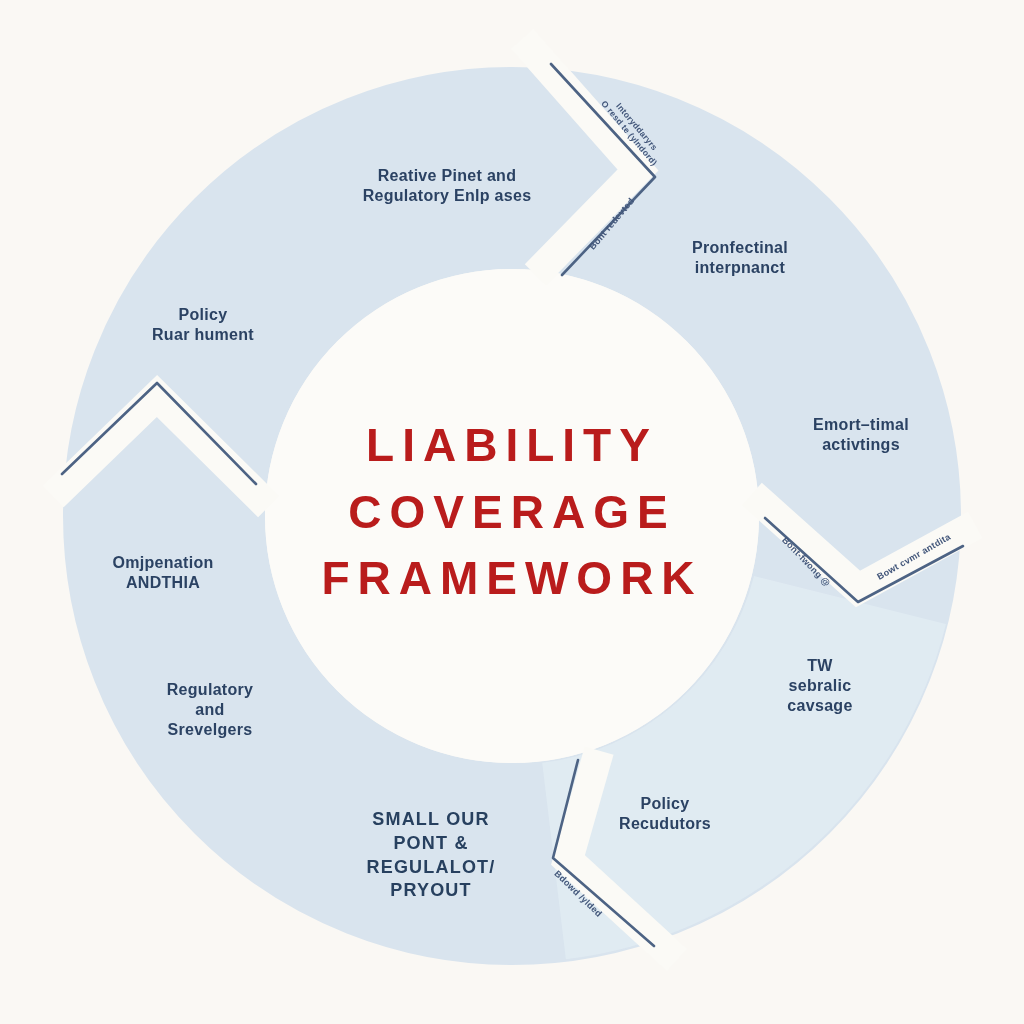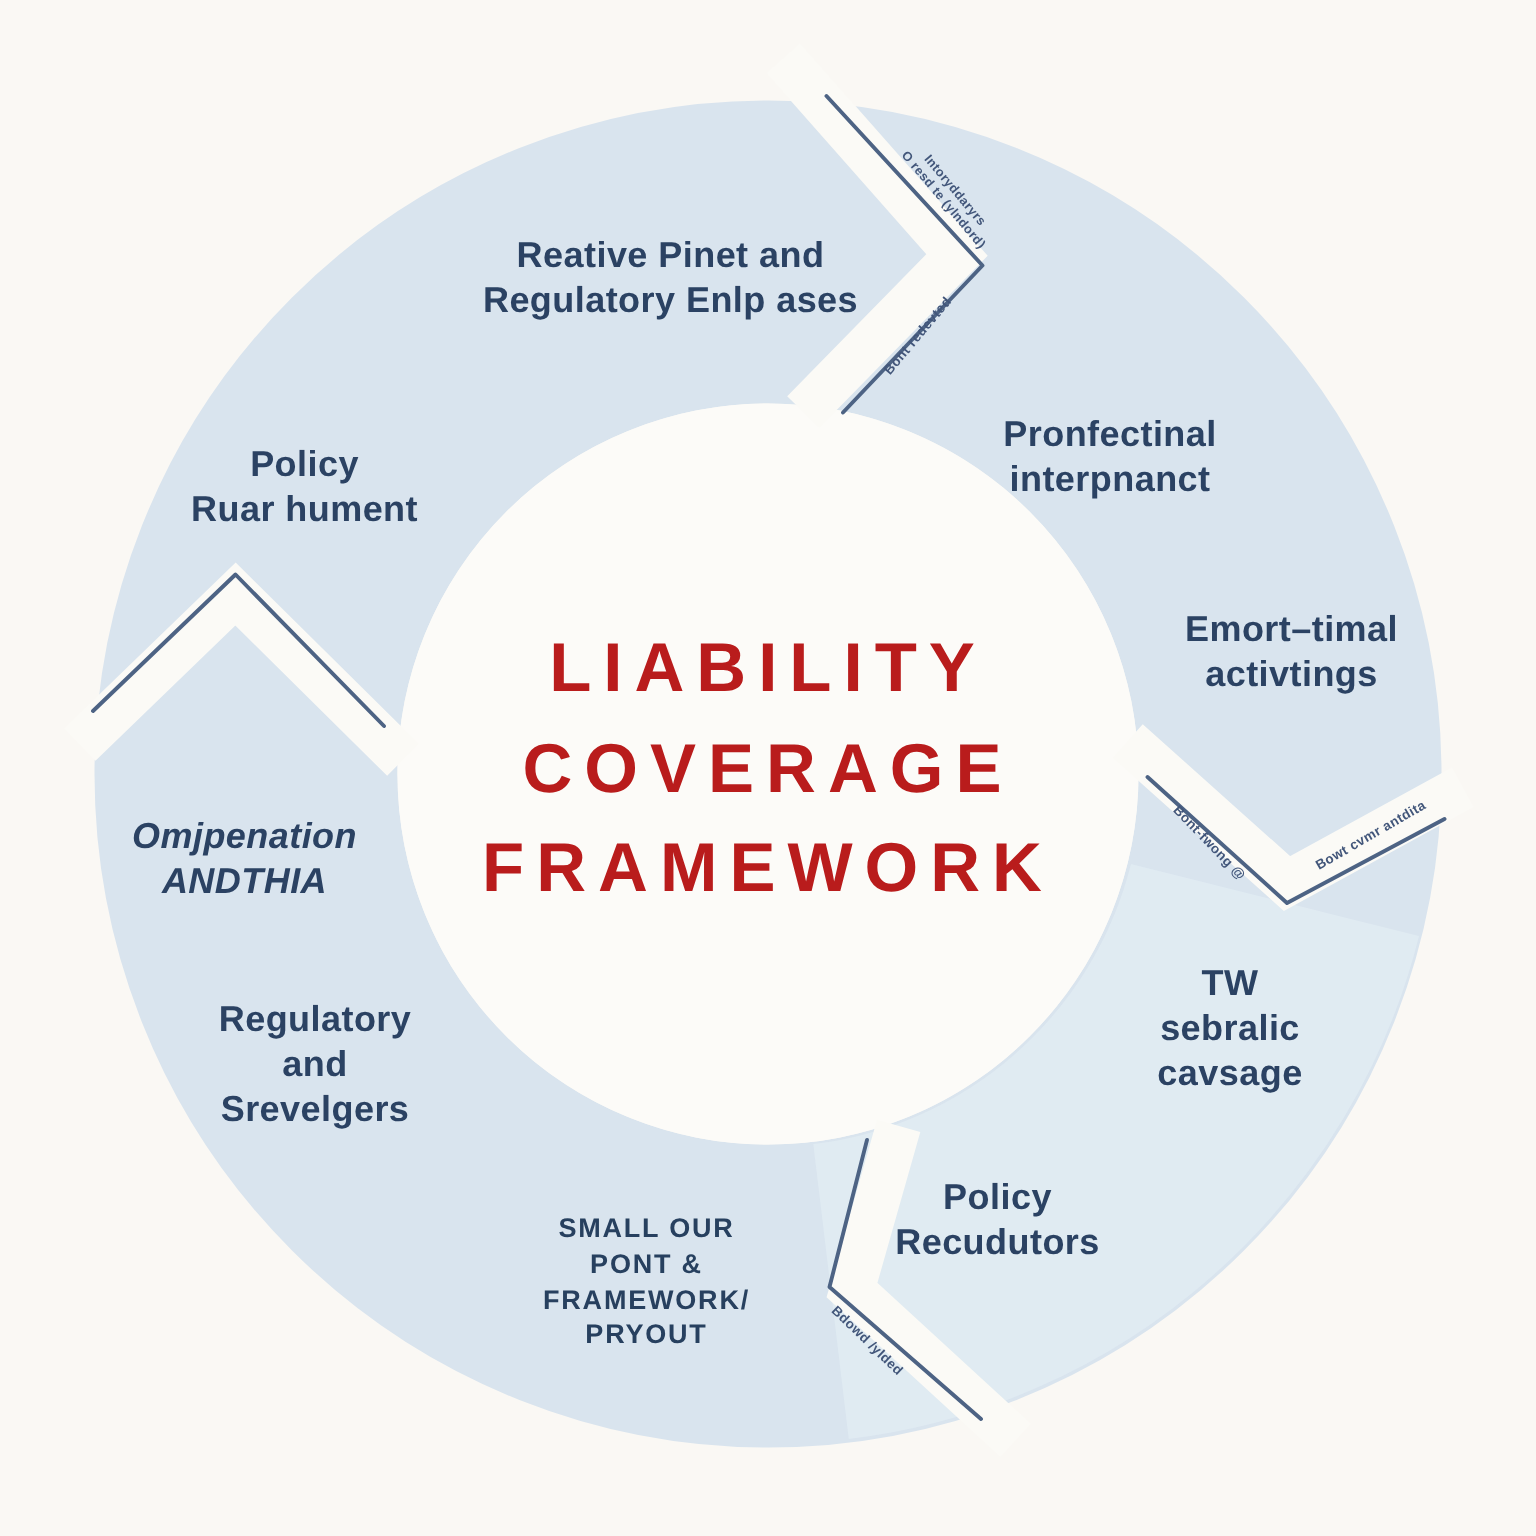--- a/index.html
+++ b/index.html
@@ -5,21 +5,21 @@
   html,body{margin:0;padding:0;}
   .stage{
     position:relative;width:1024px;height:1024px;overflow:hidden;
     background:#faf8f4;
     font-family:"Liberation Sans", sans-serif;
   }
   .stage svg{position:absolute;left:0;top:0;}
   .lbl{
     position:absolute;transform:translate(-50%,-50%);
     text-align:center;color:#2b4263;font-weight:700;
-    font-size:24px;line-height:1.25;letter-spacing:.3px;white-space:nowrap;
+    font-size:16px;line-height:1.25;letter-spacing:.3px;white-space:nowrap;
   }
   .lbl.caps{font-size:18px;line-height:1.32;letter-spacing:1.2px;color:#27405f;}
   .center-title{
     position:absolute;transform:translate(-50%,-50%);
     text-align:center;color:#b91c1c;font-weight:700;
     font-size:46px;line-height:1.45;letter-spacing:8px;white-space:nowrap;
   }
   .tiny{
     position:absolute;font-size:9px;font-weight:700;color:#42567a;
     letter-spacing:.3px;white-space:nowrap;line-height:1.2;text-align:center;
@@ -57,21 +57,21 @@
     <div>LIABILITY</div>
     <div>COVERAGE</div>
     <div>FRAMEWORK</div>
   </div>
 
   <div class="lbl" style="left:447px;top:186px;">
     <div>Reative Pinet and</div>
     <div>Regulatory Enlp ases</div>
   </div>
 
-  <div class="lbl" style="left:740px;top:258px;margin-top:47px;">
+  <div class="lbl" style="left:740px;top:258px;">
     <div>Pronfectinal</div>
     <div>interpnanct</div>
   </div>
 
   <div class="lbl" style="left:861px;top:435px;">
     <div>Emort–timal</div>
     <div>activtings</div>
   </div>
 
   <div class="lbl" style="left:820px;top:686px;">
@@ -81,31 +81,31 @@
   </div>
 
   <div class="lbl" style="left:665px;top:814px;">
     <div>Policy</div>
     <div>Recudutors</div>
   </div>
 
   <div class="lbl caps" style="left:431px;top:855px;">
     <div>SMALL OUR</div>
     <div>PONT &amp;</div>
-    <div>FRAMEWORK/</div>
+    <div>REGULALOT/</div>
     <div>PRYOUT</div>
   </div>
 
   <div class="lbl" style="left:210px;top:710px;">
     <div>Regulatory</div>
     <div>and</div>
     <div>Srevelgers</div>
   </div>
 
-  <div class="lbl" style="left:163px;top:573px;font-style:italic;">
+  <div class="lbl" style="left:163px;top:573px;">
     <div>Omjpenation</div>
     <div>ANDTHIA</div>
   </div>
 
   <div class="lbl" style="left:203px;top:325px;">
     <div>Policy</div>
     <div>Ruar hument</div>
   </div>
 
   <div class="tiny" style="left:633px;top:130px;transform:translate(-50%,-50%) rotate(50deg);font-size:8.5px;">

